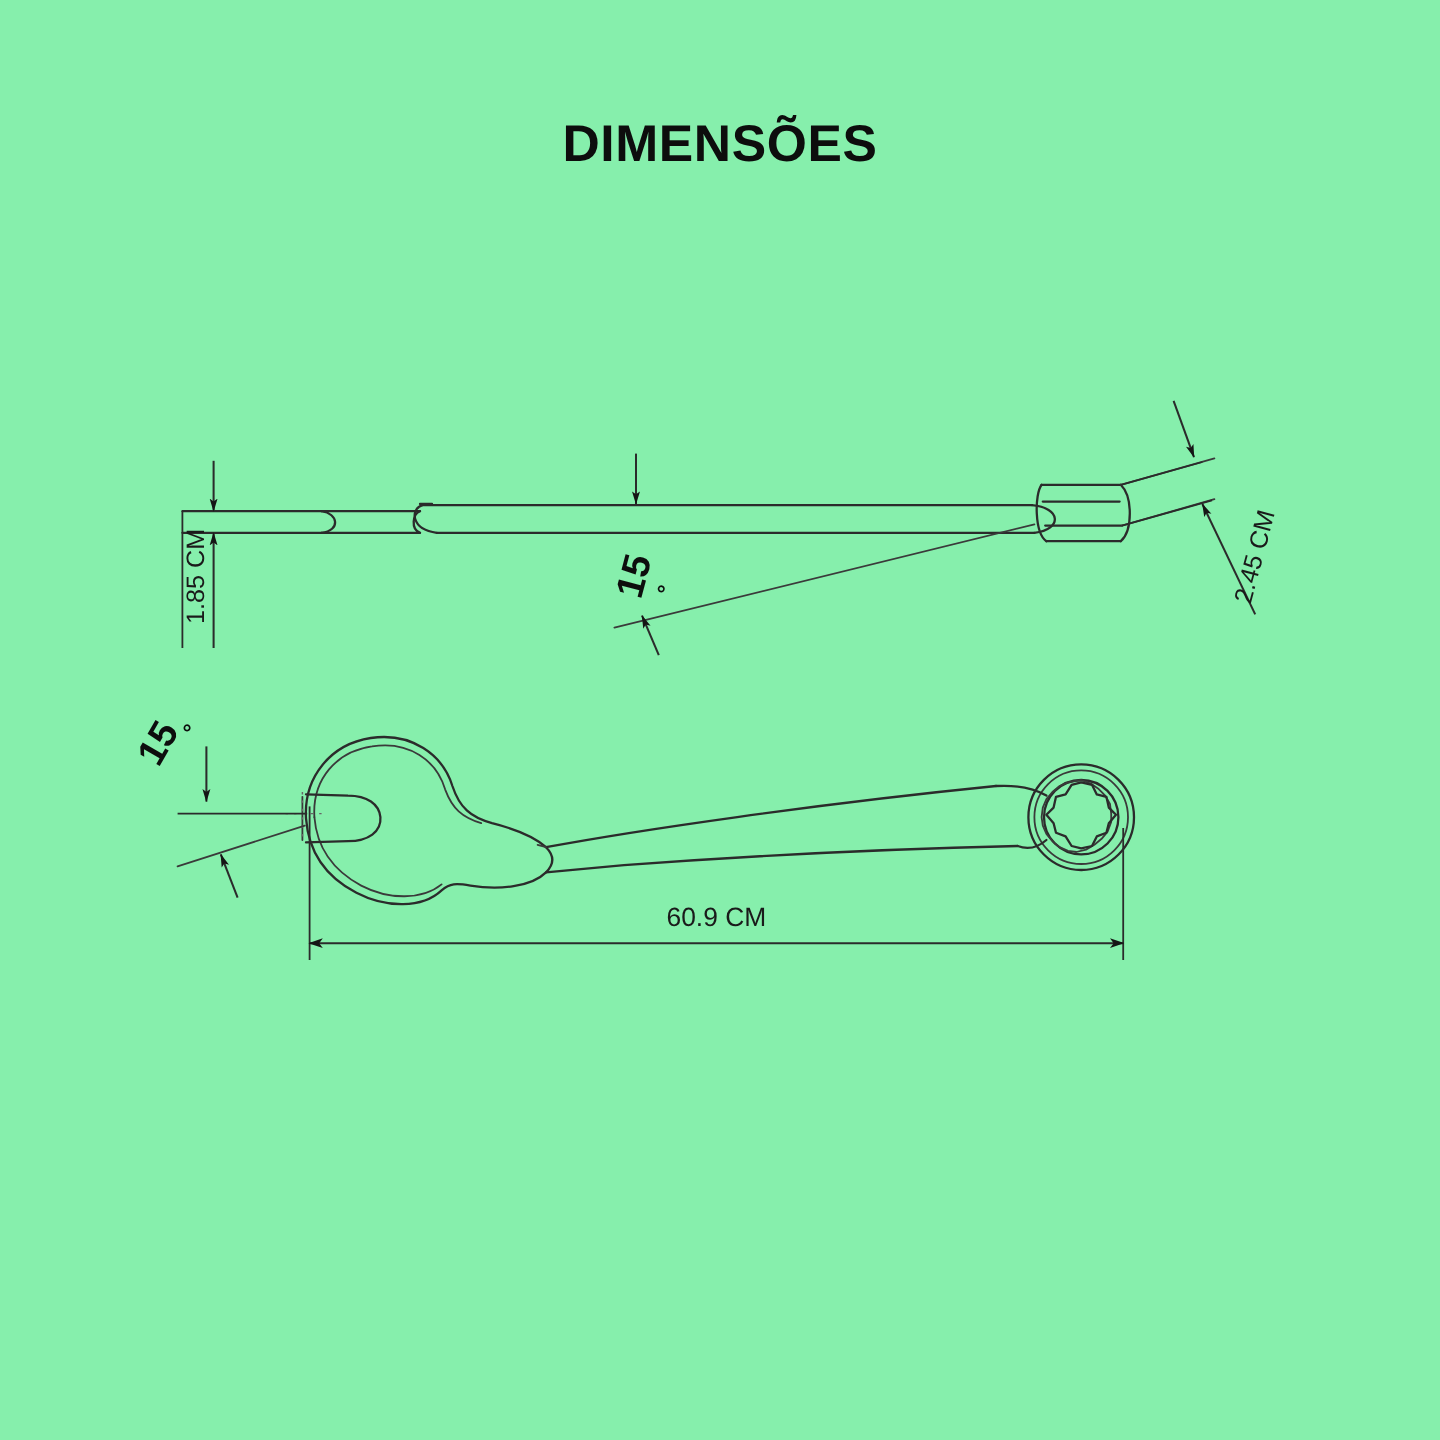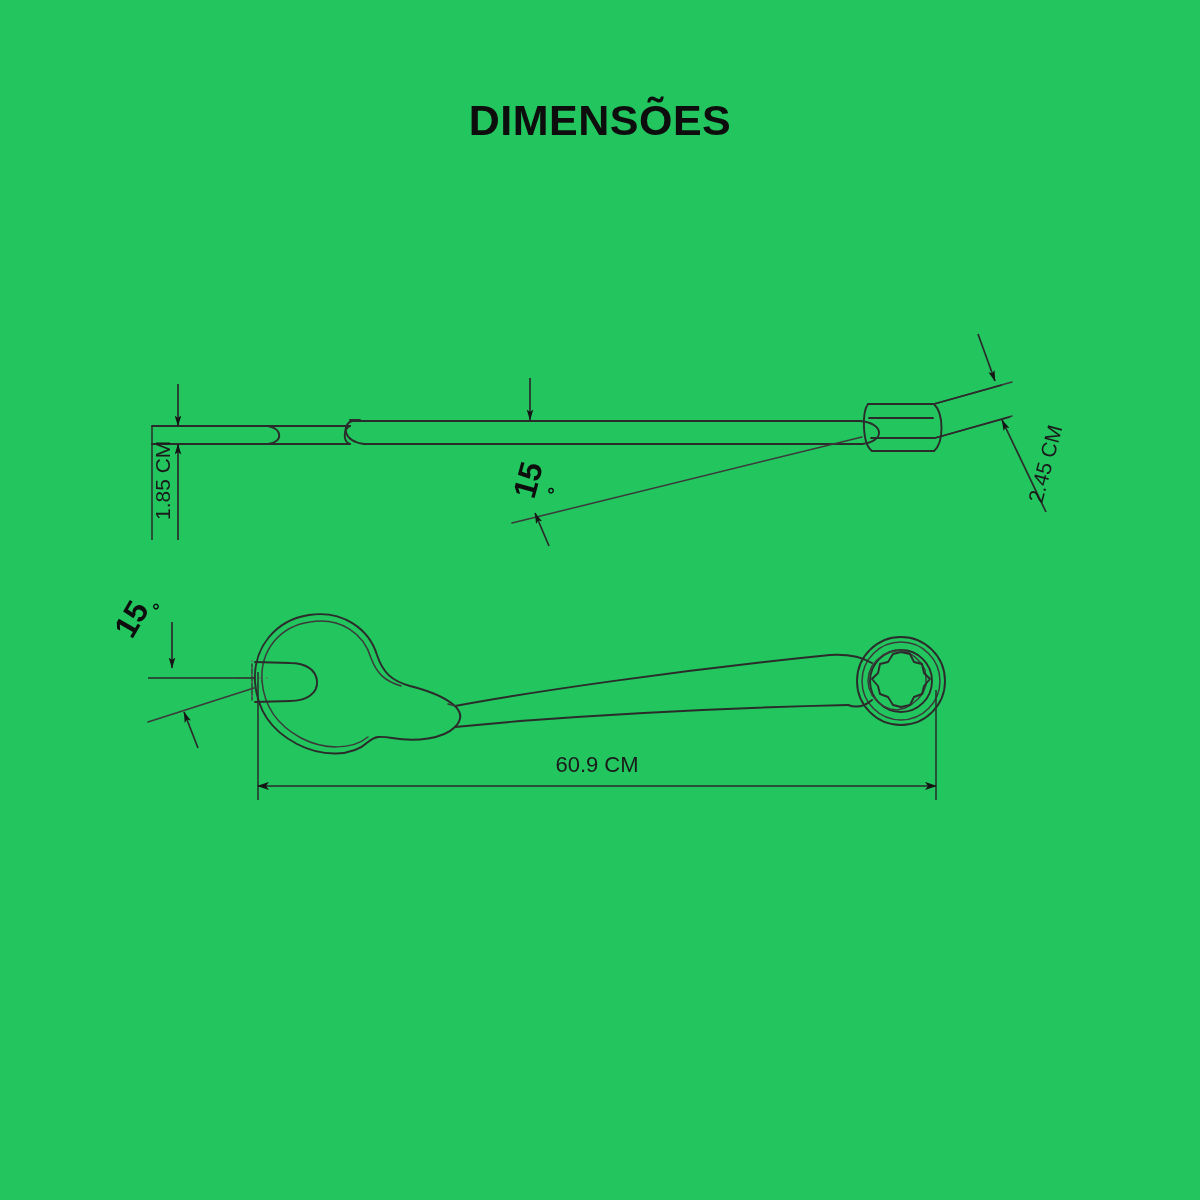--- a/index.html
+++ b/index.html
@@ -13,21 +13,21 @@
     height: 1200px;
     font-family: "Liberation Sans", sans-serif;
     color: #111111;
     overflow: hidden;
     position: relative;
   }
   #sheet {
     position: relative;
     width: 1200px;
     height: 1200px;
-    background: #22c55e;
+    background: #86efac;
   }
   #title {
     position: absolute;
     top: 96px;
     left: 0;
     width: 1200px;
     text-align: center;
     font-size: 43px;
     font-weight: bold;
     letter-spacing: 0.5px;

